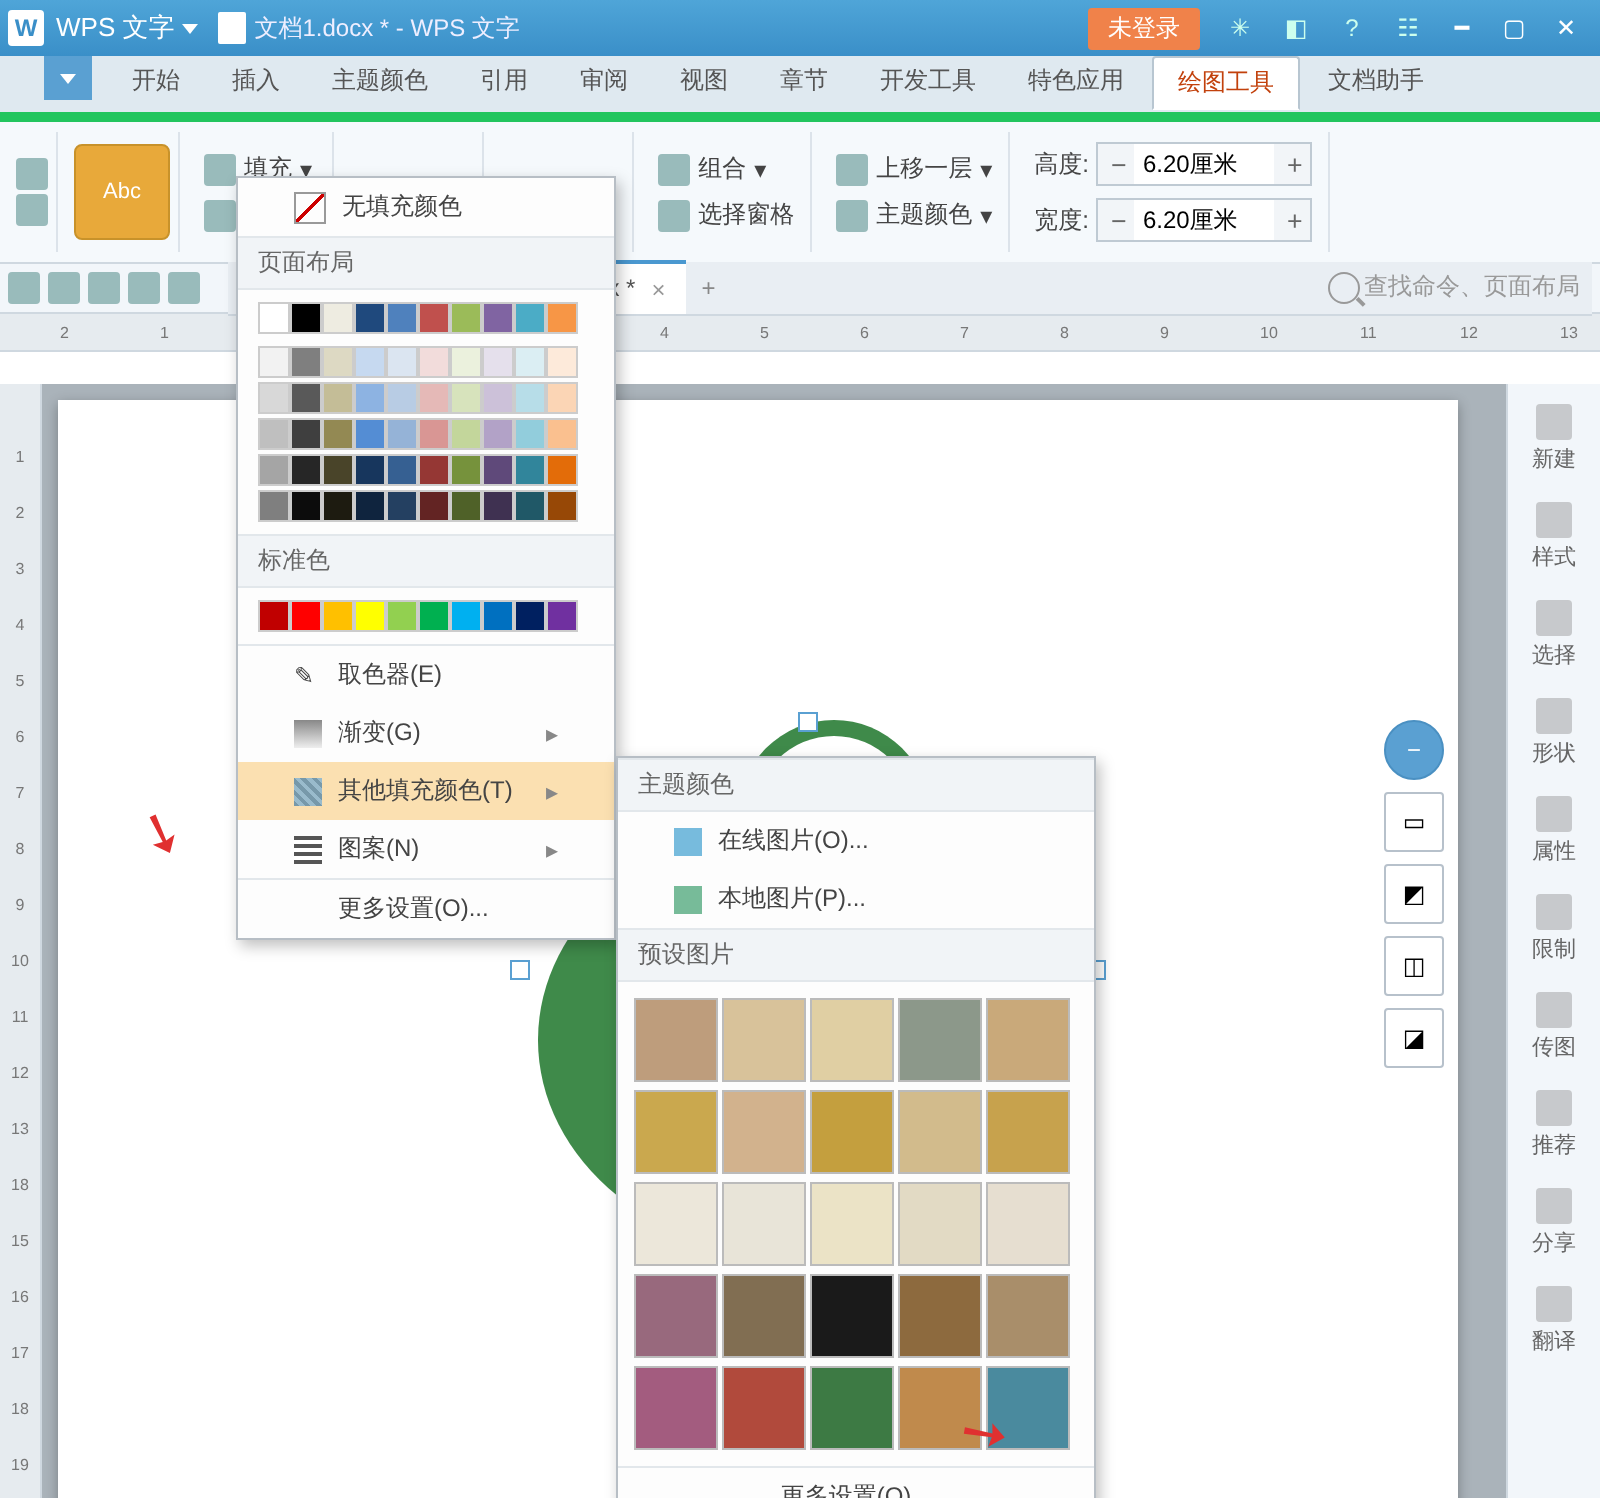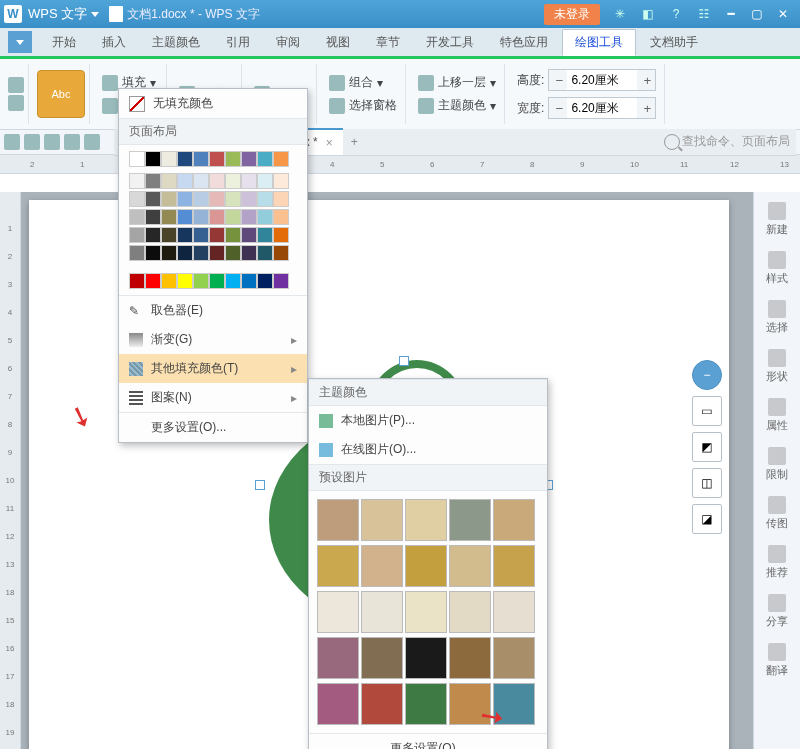--- a/index.html
+++ b/index.html
@@ -8,25 +8,25 @@
   .titlebar{height:28px;background:linear-gradient(#4fa5d8,#3a8fc8);color:#fff;display:flex;align-items:center;padding:0 4px}
   .app-logo{width:18px;height:18px;background:#fff;border-radius:2px;margin-right:6px;display:flex;align-items:center;justify-content:center;color:#3a8fc8;font-weight:bold}
   .app-name{font-size:13px;margin-right:4px}
   .dd{width:0;height:0;border-left:4px solid transparent;border-right:4px solid transparent;border-top:5px solid #fff;margin-right:10px}
   .doc-ico{width:14px;height:16px;background:#fff;margin-right:4px;border-radius:1px;position:relative}
   .title-text{flex:1;text-align:left;color:#eef}
   .login-btn{background:#f0824a;color:#fff;padding:2px 10px;border-radius:2px;margin-right:6px}
   .tb-ico{width:22px;height:22px;margin:0 2px;display:flex;align-items:center;justify-content:center;color:#cfe;border:1px solid transparent;border-radius:2px}
   .win-btn{width:26px;text-align:center;color:#fff}
   
-  .ribbon-tabs{height:28px;background:#dfe9f0;display:flex;align-items:center;padding:0 8px;gap:2px;border-bottom:3px solid #22c55e}
+  .ribbon-tabs{height:28px;background:#dfe9f0;display:flex;align-items:flex-start;padding:0 22px;gap:2px;border-bottom:5px solid #22c55e}
   .file-menu{width:24px;height:22px;background:#5aa0d2;display:flex;align-items:center;justify-content:center;margin-right:6px}
   .file-menu::after{content:"";border-left:4px solid transparent;border-right:4px solid transparent;border-top:5px solid #fff}
   .rtab{padding:4px 12px;color:#555}
-  .rtab.active{background:#fff;color:#1d4ed8;border:1px solid #b8c6d1;border-bottom:1px solid #fff;border-radius:2px 2px 0 0}
+  .rtab.active{background:#fff;color:#c2410c;border:1px solid #b8c6d1;border-bottom:1px solid #fff;border-radius:2px 2px 0 0}
   
   .ribbon{height:66px;background:#f5f9fc;border-bottom:1px solid #cfd8e0;display:flex;align-items:center;padding:2px 4px;gap:4px;overflow:hidden}
   .rgroup{display:flex;flex-direction:column;gap:2px;padding:0 4px;border-right:1px solid #dce3ea;height:60px;justify-content:center}
   .rbtn{display:flex;align-items:center;gap:4px;padding:2px 4px;color:#444;white-space:nowrap}
   .shape-prev{width:46px;height:46px;background:#e8a93a;border:1px solid #c8922a;border-radius:4px;display:flex;align-items:center;justify-content:center;color:#fff;font-size:11px}
   .spin{display:flex;align-items:center;border:1px solid #bfcad3;background:#fff}
   .spin button{width:18px;height:20px;border:none;background:#f2f5f8;color:#666}
   .spin input{width:62px;border:none;text-align:left;padding:0 4px;font-size:12px}
   
   .qat{height:24px;background:#f2f6fa;border-bottom:1px solid #cfd8e0;display:flex;align-items:center;padding:0 4px;gap:4px}
@@ -45,21 +45,21 @@
   .ruler-v{width:20px;background:#e6ebef;border-right:1px solid #cfd8e0;font-size:8px;color:#777;padding-top:4px}
   .ruler-v div{height:28px;text-align:center}
   .canvas{flex:1;background:#aab3ba;padding:8px 0 0 8px;position:relative;overflow:hidden}
   .page{width:700px;height:900px;background:#fff;box-shadow:0 2px 6px rgba(0,0,0,.3);position:relative}
   
   .rightbar{width:46px;background:#f2f6fa;border-left:1px solid #cfd8e0;display:flex;flex-direction:column;align-items:center;padding-top:6px;gap:6px}
   .rightbar .ritem{display:flex;flex-direction:column;align-items:center;gap:2px;color:#666;font-size:11px;padding:4px 0;width:100%}
   .rightbar .rico{width:18px;height:18px;background:#888;opacity:.4;border-radius:2px}
   
   .fill-dd{position:absolute;top:88px;left:118px;width:188px;background:#fdfdfd;border:1px solid #b7bec5;box-shadow:2px 3px 7px rgba(0,0,0,.25);z-index:30;font-size:12px;color:#444}
-  .dd-row{padding:6px 10px;display:flex;align-items:center;gap:8px}
+  .dd-row{padding:6px 28px;display:flex;align-items:center;gap:8px}
   .dd-row:hover,.dd-row.hover{background:#fde6c1}
   .dd-row.hover{background:#fbe0b1}
   .dd-sec{background:#f1f4f7;padding:4px 10px;color:#666;border-top:1px solid #e2e7eb;border-bottom:1px solid #e2e7eb}
   .color-grid{padding:6px 10px;display:grid;grid-template-columns:repeat(10,14px);gap:2px}
   .color-grid .sw{width:14px;height:14px;border:1px solid #ccc}
   .dd-arrow{margin-left:auto;color:#888}
   .dd-ico{width:14px;height:14px}
   .sep{height:1px;background:#e2e7eb}
   
   .tex-dd{position:absolute;top:378px;left:308px;width:238px;background:#fdfdfd;border:1px solid #b7bec5;box-shadow:2px 3px 7px rgba(0,0,0,.25);z-index:31;font-size:12px;color:#444}
@@ -365,20 +365,21 @@
         <div class="sw" style="background: rgb(12, 12, 12);"></div>
         <div class="sw" style="background: rgb(29, 27, 16);"></div>
         <div class="sw" style="background: rgb(15, 36, 62);"></div>
         <div class="sw" style="background: rgb(36, 64, 97);"></div>
         <div class="sw" style="background: rgb(99, 36, 35);"></div>
         <div class="sw" style="background: rgb(79, 97, 40);"></div>
         <div class="sw" style="background: rgb(63, 49, 81);"></div>
         <div class="sw" style="background: rgb(32, 88, 103);"></div>
         <div class="sw" style="background: rgb(151, 72, 6);"></div>
       </div>
+    <div class="dd-sec">标准色</div>
     <div class="color-grid" id="stdRow">
         <div class="sw" style="background: rgb(192, 0, 0);"></div>
         <div class="sw" style="background: rgb(255, 0, 0);"></div>
         <div class="sw" style="background: rgb(255, 192, 0);"></div>
         <div class="sw" style="background: rgb(255, 255, 0);"></div>
         <div class="sw" style="background: rgb(146, 208, 80);"></div>
         <div class="sw" style="background: rgb(0, 176, 80);"></div>
         <div class="sw" style="background: rgb(0, 176, 240);"></div>
         <div class="sw" style="background: rgb(0, 112, 192);"></div>
         <div class="sw" style="background: rgb(0, 32, 96);"></div>
@@ -406,26 +407,26 @@
       </div>
     <div class="sep"></div>
     <div class="dd-row">
         <span style="margin-left:22px">更多设置(O)...</span>
       </div>
   </div>
 
   <div class="tex-dd">
     <div class="dd-sec">主题颜色</div>
     <div class="dd-row">
+        <span class="dd-ico" style="background:#7bd;"></span>
+        <span>在线图片(O)...</span>
+      </div>
+    <div class="dd-row">
         <span class="dd-ico" style="background:#7b9;"></span>
         <span>本地图片(P)...</span>
-      </div>
-    <div class="dd-row">
-        <span class="dd-ico" style="background:#7bd;"></span>
-        <span>在线图片(O)...</span>
       </div>
     <div class="dd-sec">预设图片</div>
     <div class="tex-grid" id="texGrid">
         <div class="tile" style="background: rgb(190, 157, 124);"></div>
         <div class="tile" style="background: rgb(216, 194, 154);"></div>
         <div class="tile" style="background: rgb(224, 207, 163);"></div>
         <div class="tile" style="background: rgb(140, 152, 138);"></div>
         <div class="tile" style="background: rgb(201, 169, 122);"></div>
         <div class="tile" style="background: rgb(202, 168, 78);"></div>
         <div class="tile" style="background: rgb(210, 178, 141);"></div>

